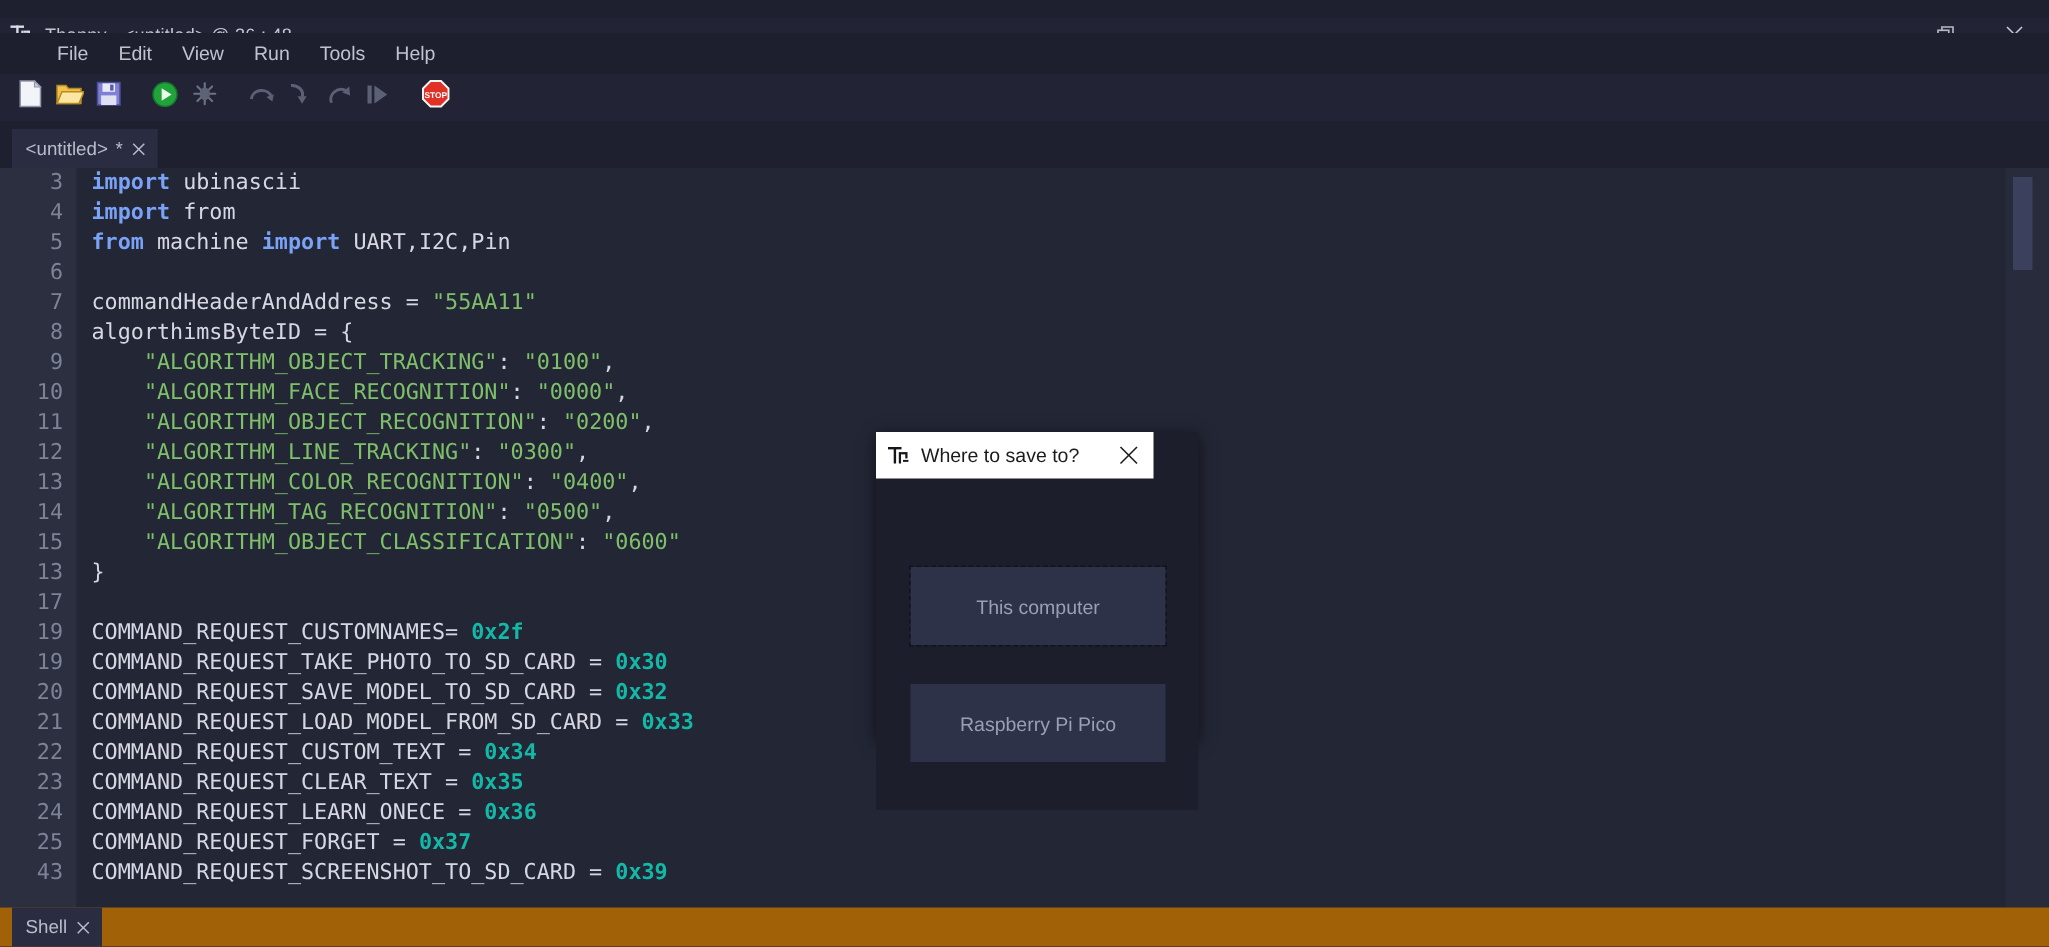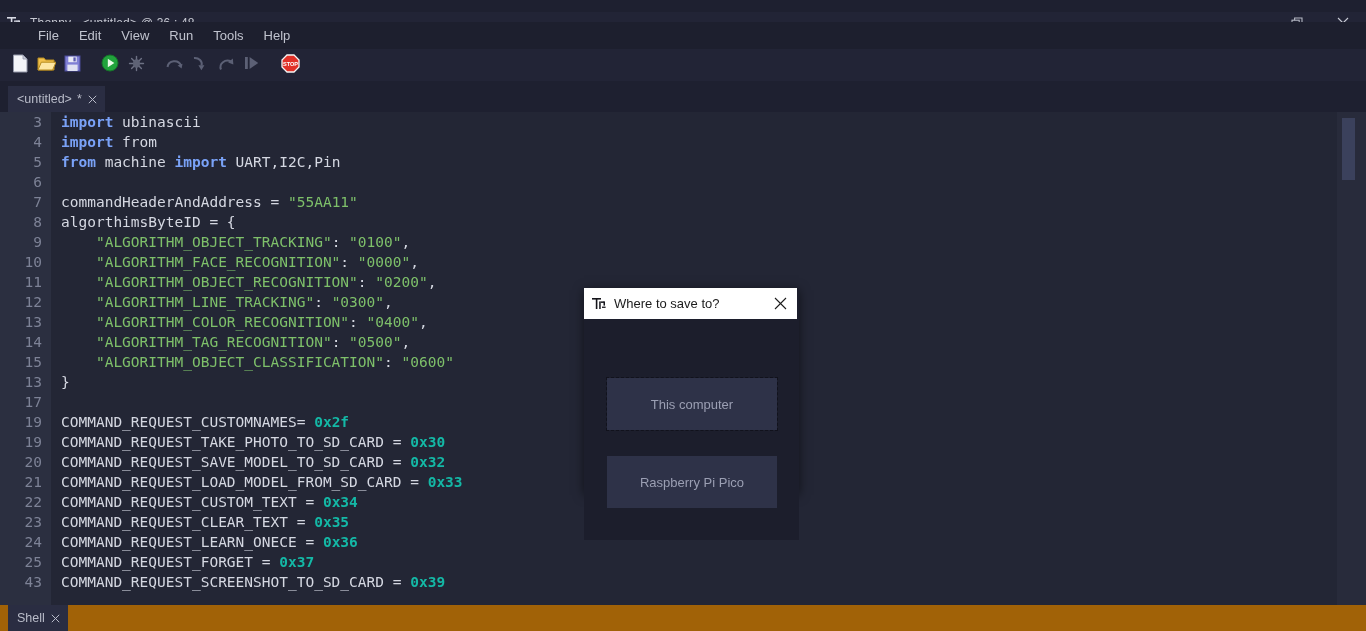--- a/index.html
+++ b/index.html
@@ -125,21 +125,21 @@
   .stab-label { font-size: 12.5px; color: #b9bcc9; }
   .stab-close { margin-left: 6px; display: flex; align-items: center; }
 
   
   .dialog {
     position: absolute; left: 584px; top: 288px; width: 215px; height: 205px;
     background: #1c1e2c;
     box-shadow: 0 2px 10px rgba(0,0,0,0.55);
   }
   .dlg-title {
-    position: absolute; left: 0; top: 0; width: 213px; height: 31px;
+    position: absolute; left: 0; top: 0; width: 185px; height: 31px;
     background: #ffffff;
     display: flex; align-items: center;
   }
   .dlg-icon {
     width: 16px; height: 16px; margin-left: 7px; margin-right: 7px;
     position: relative; flex: 0 0 auto;
   }
   .dlg-title-text {
     font-size: 13px; color: #1b1b1b; white-space: nowrap;
   }

